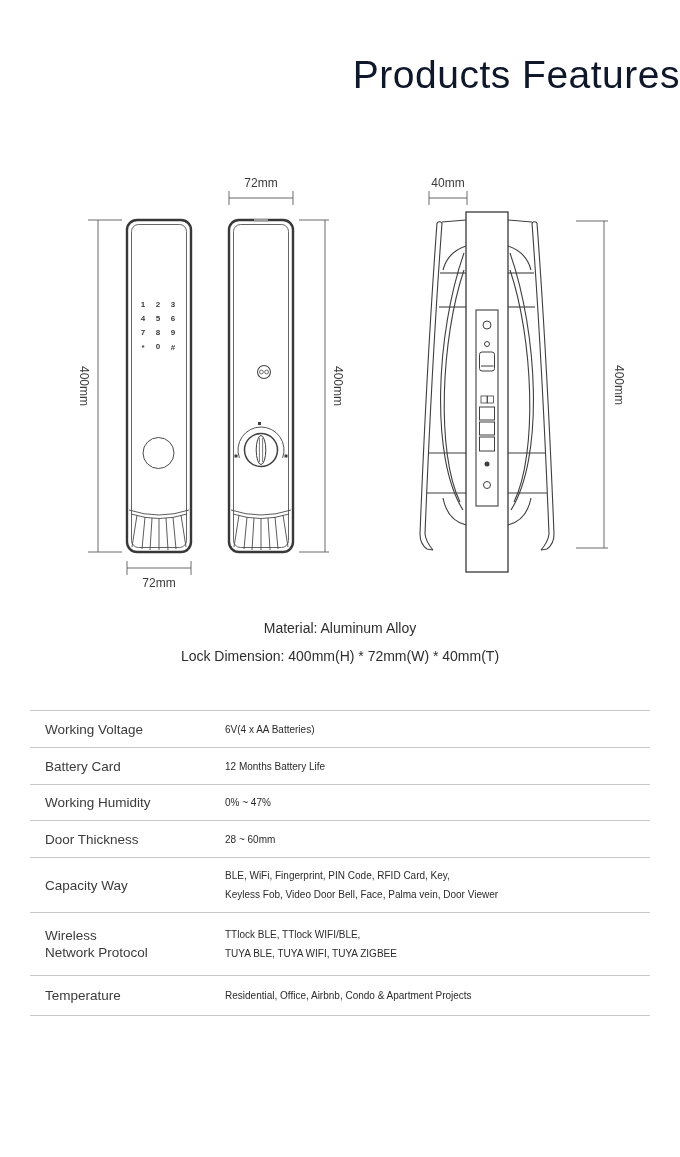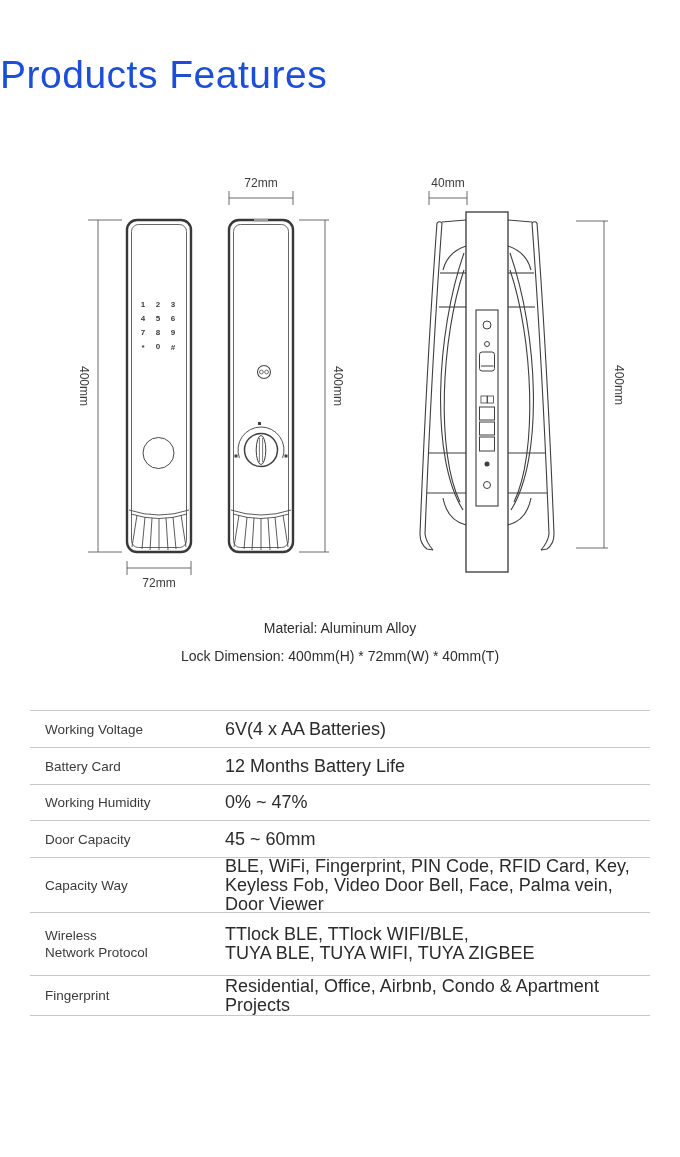--- a/index.html
+++ b/index.html
@@ -1,28 +1,28 @@
 <!DOCTYPE html>
 <html><head>
 <meta charset="utf-8">
 <style>
   html,body{margin:0;padding:0;background:#fff;}
   body{width:680px;height:1157px;position:relative;overflow:hidden;
        font-family:"Liberation Sans", sans-serif;color:#2d2d2d;}
-  .page-title{position:absolute;top:53px;left:0;width:680px;text-align:left;
-       font-size:39px;line-height:44px;font-weight:400;color:#1d4ed8;letter-spacing:.5px;}
+  .page-title{position:absolute;top:53px;left:0;width:680px;text-align:right;
+       font-size:39px;line-height:44px;font-weight:400;color:#0f172a;letter-spacing:.5px;}
   .drawings{position:absolute;top:158px;left:0;}
   .material-block{position:absolute;top:614px;left:0;width:680px;text-align:center;
        font-size:14px;line-height:28px;color:#2e2e2e;}
   .spec-table{position:absolute;top:710px;left:30px;width:620px;
        border-top:1px solid #c9c9c9;}
   .spec-row{display:flex;align-items:center;border-bottom:1px solid #c9c9c9;box-sizing:border-box;}
   .spec-label{width:180px;padding-left:15px;flex:none;font-size:13.5px;color:#3b3b3b;
        line-height:17px;white-space:pre-wrap;}
-  .spec-value{flex:1;font-size:18px;color:#2b2b2b;line-height:19px;white-space:pre-wrap;}
+  .spec-value{flex:1;font-size:10px;color:#2b2b2b;line-height:19px;white-space:pre-wrap;}
   svg text{font-family:"Liberation Sans", sans-serif;fill:#3a3a3a;}
 </style>
 </head>
 <body>
 
 <div class="page-title">Products Features</div>
 
 <svg class="drawings" width="680" height="450" viewBox="0 0 680 450">
 
   <g>
@@ -196,31 +196,31 @@
   </div>
   <div class="spec-row" style="height:37px">
     <div class="spec-label">Battery Card</div>
     <div class="spec-value">12 Months Battery Life</div>
   </div>
   <div class="spec-row" style="height:36px">
     <div class="spec-label">Working Humidity</div>
     <div class="spec-value">0% ~ 47%</div>
   </div>
   <div class="spec-row" style="height:37px">
-    <div class="spec-label">Door Capacity</div>
-    <div class="spec-value">45 ~ 60mm</div>
+    <div class="spec-label">Door Thickness</div>
+    <div class="spec-value">28 ~ 60mm</div>
   </div>
   <div class="spec-row" style="height:55px">
     <div class="spec-label">Capacity Way</div>
     <div class="spec-value">BLE, WiFi, Fingerprint, PIN Code, RFID Card, Key,
 Keyless Fob, Video Door Bell, Face, Palma vein, Door Viewer</div>
   </div>
   <div class="spec-row" style="height:63px">
     <div class="spec-label">Wireless
 Network Protocol</div>
     <div class="spec-value">TTlock BLE, TTlock WIFI/BLE,
 TUYA BLE, TUYA WIFI, TUYA ZIGBEE</div>
   </div>
   <div class="spec-row" style="height:40px">
-    <div class="spec-label">Fingerprint</div>
+    <div class="spec-label">Temperature</div>
     <div class="spec-value">Residential, Office, Airbnb, Condo &amp; Apartment Projects</div>
   </div>
 </div>
 
 </body></html>

